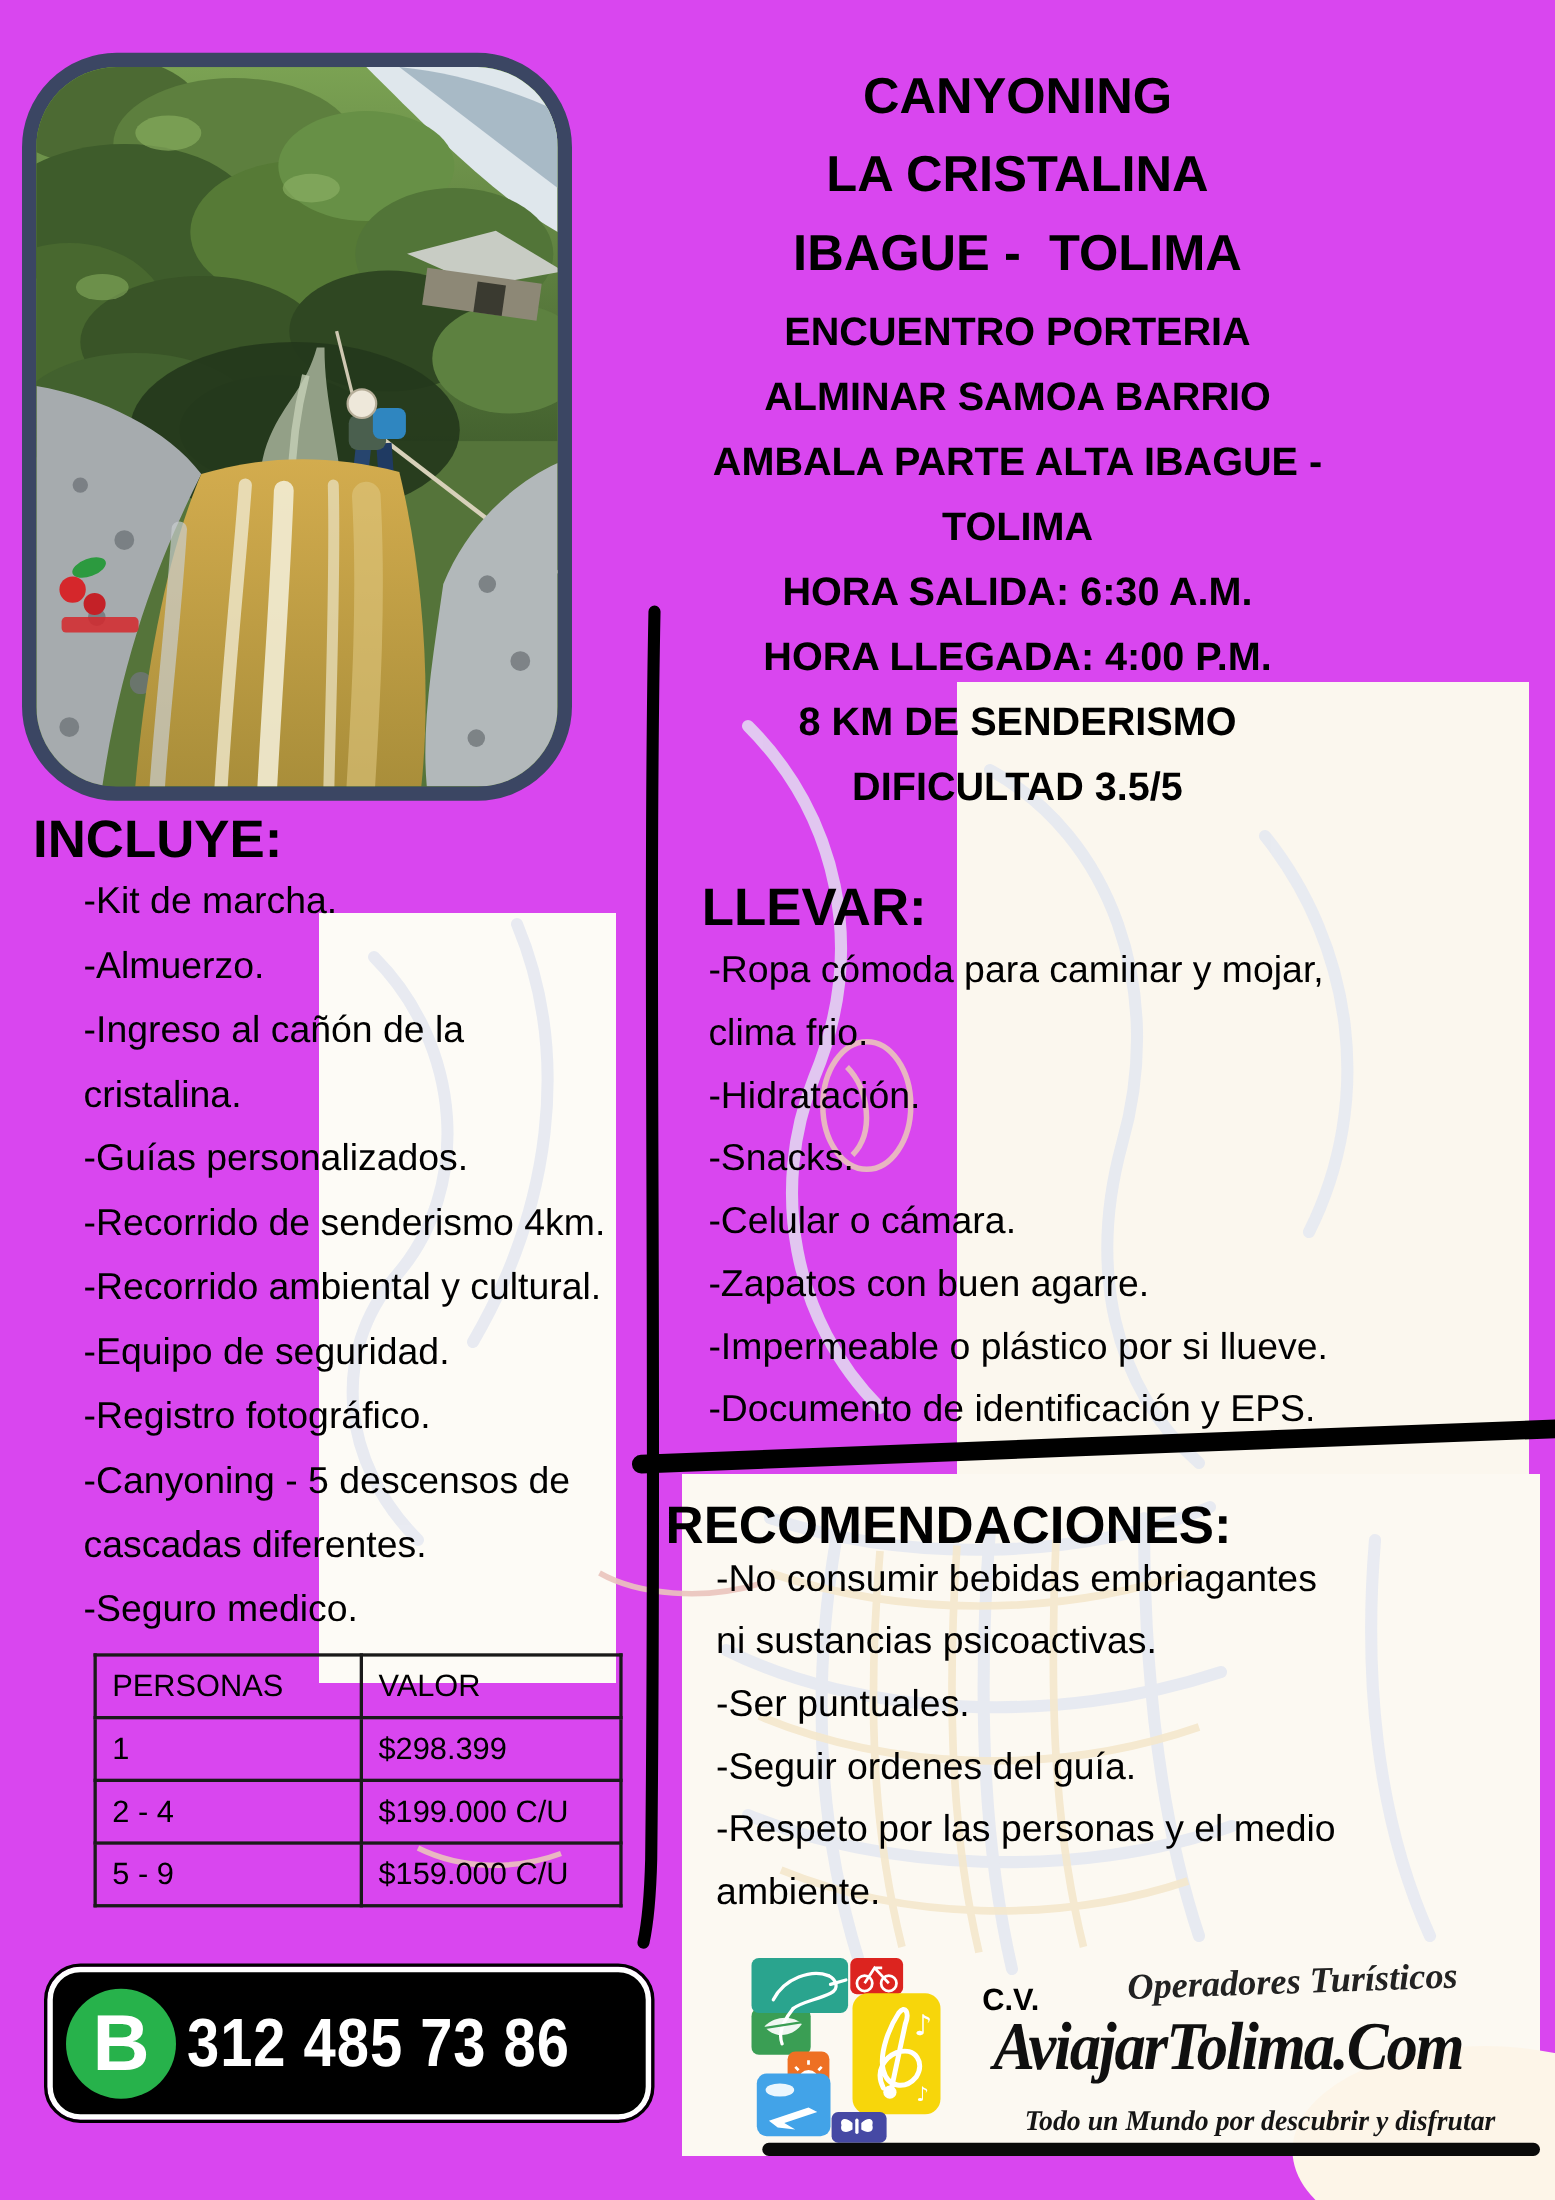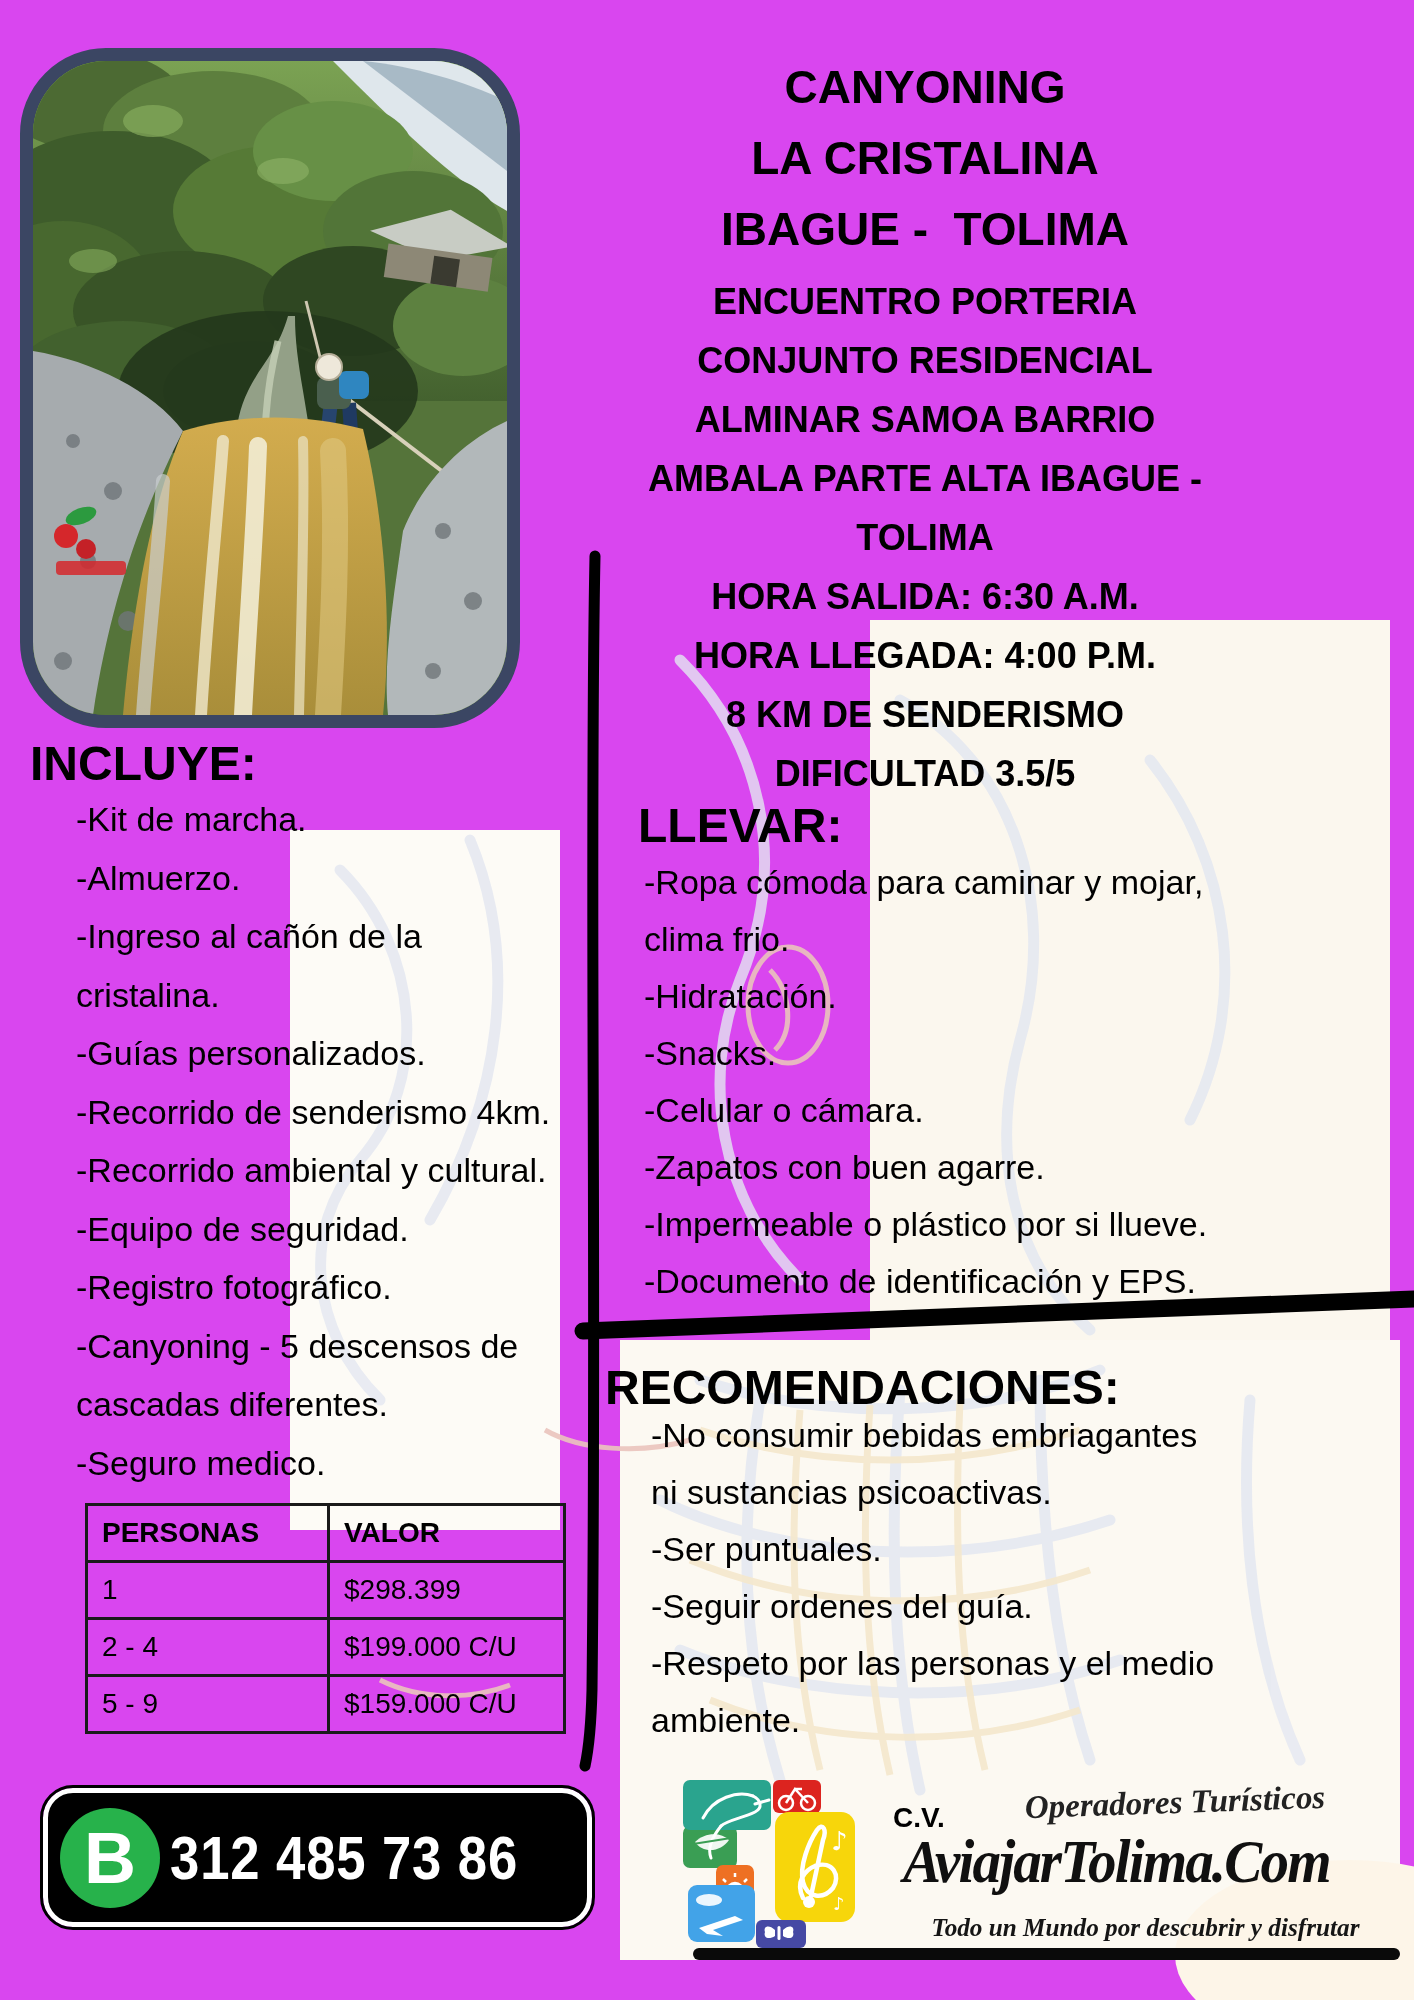--- a/index.html
+++ b/index.html
@@ -30,21 +30,21 @@
   .recom-list{left:605px;top:1407px;width:790px;}
   .bline{font-size:34px;line-height:57px;white-space:pre;margin-left:46px;}
 
   
   .dividers{position:absolute;left:0;top:0;z-index:1;pointer-events:none;}
 
   
   .pricing{position:absolute;left:85px;top:1503px;z-index:2;border-collapse:collapse;
            font-size:28px;}
   .pricing th,.pricing td{border:3px solid #1a1a1a;padding:0 0 0 14px;text-align:left;}
-  .pricing th{font-weight:bold;height:54px;}
+  .pricing th{font-weight:normal;height:54px;}
   .pricing td{height:54px;font-weight:normal;}
   .pricing .c1{width:225px;}
   .pricing .c2{width:219px;}
 
   
   .phone-badge{position:absolute;left:43px;top:1788px;width:549px;height:139px;z-index:2;
       background:#000;border:5px solid #fff;outline:3px solid #000;border-radius:30px;
       box-sizing:border-box;display:flex;align-items:center;}
   .b-circle{width:100px;height:100px;border-radius:50%;margin-left:12px;flex:0 0 auto;
       display:flex;align-items:center;justify-content:center;}
@@ -193,21 +193,20 @@
     <path d="M583,1331 C850,1322 1150,1307 1414,1299" stroke="#000" stroke-width="17" fill="none" stroke-linecap="round"></path>
   </svg>
 
   <div class="layer title-block">
       <div class="tline">CANYONING</div>
       <div class="tline">LA CRISTALINA</div>
       <div class="tline">IBAGUE -  TOLIMA</div>
     </div>
   <div class="layer info-block">
       <div class="iline">ENCUENTRO PORTERIA</div>
-      <div class="iline">CONJUNTO RESIDENCIAL</div>
       <div class="iline">ALMINAR SAMOA BARRIO</div>
       <div class="iline">AMBALA PARTE ALTA IBAGUE -</div>
       <div class="iline">TOLIMA</div>
       <div class="iline">HORA SALIDA: 6:30 A.M.</div>
       <div class="iline">HORA LLEGADA: 4:00 P.M.</div>
       <div class="iline">8 KM DE SENDERISMO</div>
       <div class="iline">DIFICULTAD 3.5/5</div>
     </div>
 
   <div class="layer h-style incluye-h">INCLUYE:</div>

